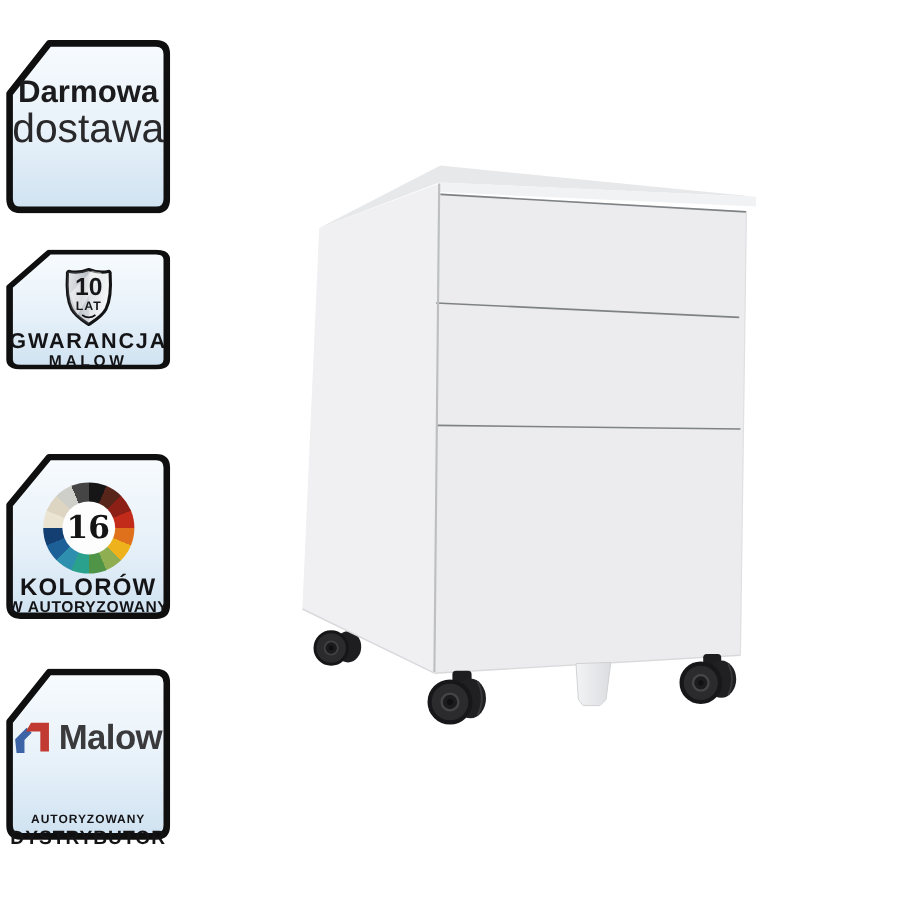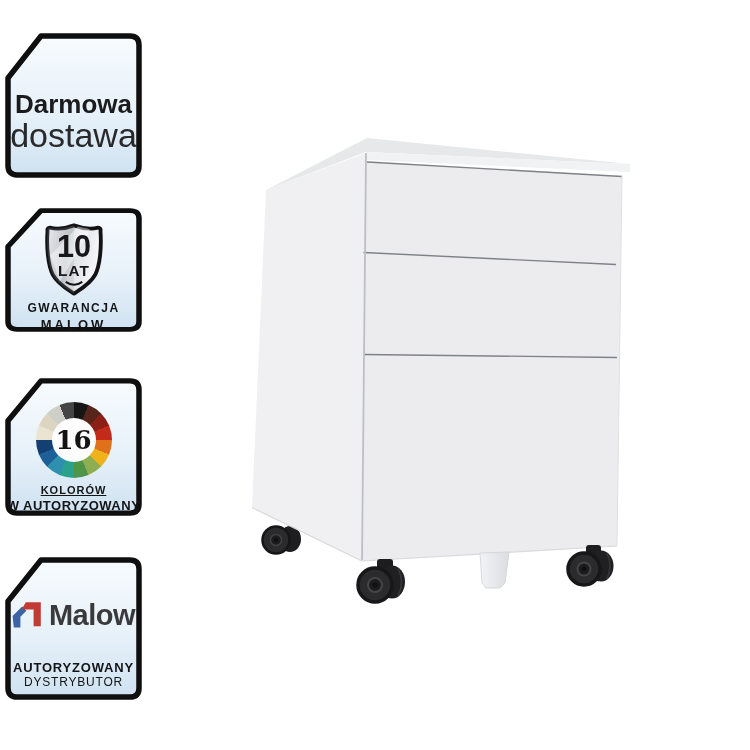--- a/index.html
+++ b/index.html
@@ -4,40 +4,40 @@
 <style>
   html,body{margin:0;padding:0;}
   body{
     width:750px;height:750px;position:relative;overflow:hidden;
     background:#ffffff;
     font-family:"Liberation Sans", sans-serif;
   }
   
   .badge{position:absolute;left:5px;width:137px;}
   .badge-b1{top:33px;height:145px;}
-  .badge-b2{top:208px;height:124px;}
+  .badge-b2{top:208px;height:100px;}
   .badge-b3{top:378px;height:138px;}
   .badge-b4{top:557px;height:143px;}
   .badge .frame{position:absolute;inset:0;width:100%;height:100%;}
   .badge .content{
     position:absolute;inset:0;display:flex;flex-direction:column;
     align-items:center;text-align:center;color:#141416;
   }
-  .c1{padding-top:56px;}
+  .c1{padding-top:28px;}
   .c2{padding-top:15px;}
   .c3{padding-top:24px;}
   .c4{padding-top:42px;}
   .t-big-bold{font-size:26px;font-weight:700;line-height:30px;color:#1b1b1d;}
   .t-big-reg{font-size:34px;font-weight:400;line-height:32px;color:#29292b;}
-  .t-caps-a{font-size:12px;font-weight:700;letter-spacing:1.5px;line-height:16px;margin-top:4px;}
+  .t-caps-a{font-size:18px;font-weight:700;letter-spacing:1.5px;line-height:16px;margin-top:4px;}
   .t-caps-b{font-size:13px;font-weight:700;letter-spacing:3px;line-height:15px;margin-top:1px;}
-  .t-caps-c{font-size:11px;font-weight:700;letter-spacing:1px;line-height:16px;margin-top:4px;text-decoration:underline;}
+  .t-caps-c{font-size:20px;font-weight:700;letter-spacing:1px;line-height:16px;margin-top:4px;}
   .t-caps-d{font-size:13px;font-weight:700;letter-spacing:0.5px;line-height:15px;}
-  .t-caps-e{font-size:13px;font-weight:700;letter-spacing:0.8px;line-height:14px;margin-top:30px;}
-  .t-caps-f{font-size:12px;font-weight:400;letter-spacing:0.8px;line-height:13px;margin-top:1px;}
+  .t-caps-e{font-size:10px;font-weight:700;letter-spacing:0.8px;line-height:14px;margin-top:46px;}
+  .t-caps-f{font-size:16px;font-weight:700;letter-spacing:0.8px;line-height:13px;margin-top:1px;}
   
   .ring{width:76px;height:76px;border-radius:50%;position:relative;flex:0 0 auto;}
   .ring-center{
     position:absolute;inset:16px;border-radius:50%;background:#fdfdfd;
     display:flex;align-items:center;justify-content:center;
     font-family:"DejaVu Serif", serif;font-weight:700;font-size:26px;color:#141414;
   }
   
   .logo-row{display:flex;align-items:center;gap:7px;height:32px;}
   .brand-text{font-size:29px;font-weight:700;color:#3a3a3c;letter-spacing:-0.5px;}

